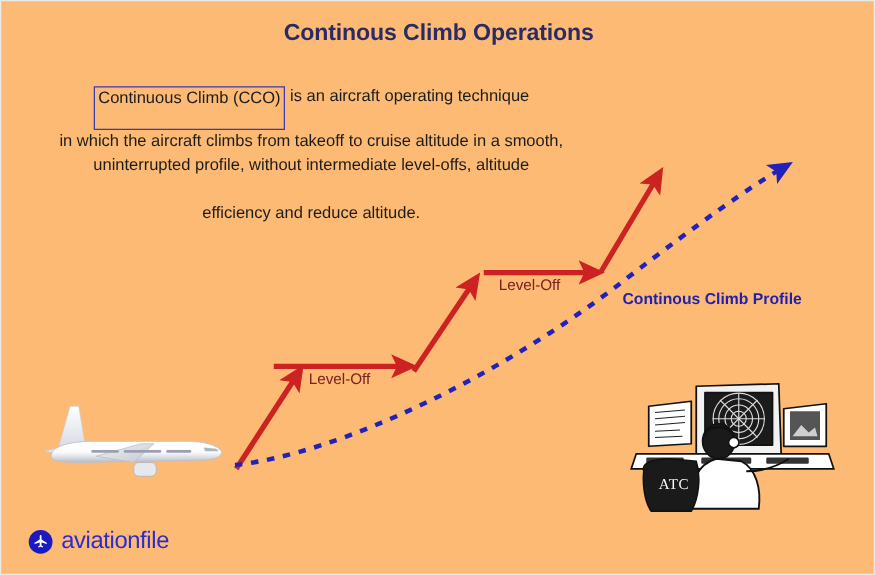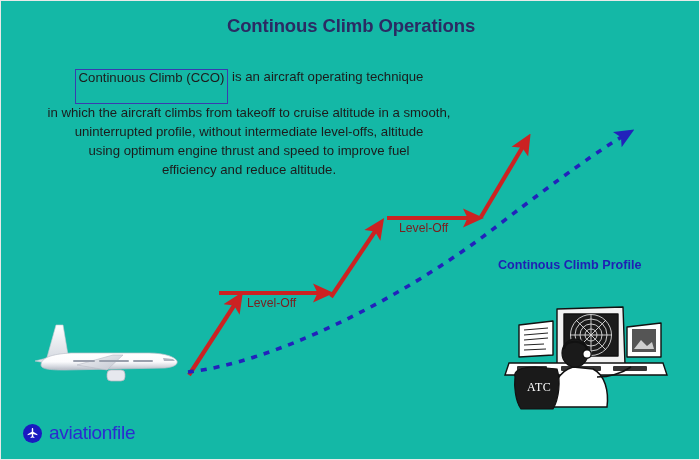--- a/index.html
+++ b/index.html
@@ -4,21 +4,21 @@
 <style>
   html, body {
     margin: 0;
     padding: 0;
     background: #ffffff;
   }
   #page {
     position: relative;
     width: 700px;
     height: 460px;
-    background: #14b8a6;
+    background: #fdba74;
     overflow: hidden;
     font-family: "Liberation Sans", sans-serif;
     border: 1px solid #e9e9e9;
     box-sizing: border-box;
   }
 
   
   #title {
     position: absolute;
     left: 0;
@@ -75,21 +75,20 @@
     text-align: center;
     font-size: 12.6px;
     line-height: 17.5px;
     color: #8c2a2a;
   }
   #cont-label {
     left: 497px;
     top: 231px;
     font-size: 12.6px;
     color: #1f1fb4;
-    margin-top: 26px;
   }
   .leveloff {
     font-size: 12.2px;
     font-weight: normal;
     color: #7a2020;
   }
   #leveloff-1 { left: 246px; top: 295px; }
   #leveloff-2 { left: 398px; top: 220px; }
 
   
@@ -138,21 +137,21 @@
 <body>
 
 <div id="page">
 
   <div id="title">Continous Climb Operations</div>
 
   <div id="intro">
     <span class="boxed">Continuous Climb (CCO)</span><span> is an aircraft operating technique</span><br>
     <span>in which the aircraft climbs from takeoff to cruise altitude in a smooth,</span><br>
     <span>uninterrupted profile, without intermediate level-offs, altitude</span><br>
-    <span>using optimum engine thrust and speed to improve fuel</span><br>
+    <br>
     <span>efficiency and reduce altitude.</span>
   </div>
 
   <svg id="profile-svg" viewBox="0 0 700 460">
     <defs>
       <marker id="redhead" markerWidth="5" markerHeight="5" refX="2.4" refY="2.5" orient="auto" markerUnits="strokeWidth">
         <path d="M0,0.2 L5,2.5 L0,4.8 L1.1,2.5 Z" fill="#cc2222"></path>
       </marker>
       <marker id="bluehead" markerWidth="5.5" markerHeight="5.5" refX="2.5" refY="2.75" orient="auto" markerUnits="strokeWidth">
         <path d="M0,0.3 L5.5,2.75 L0,5.2 L1.2,2.75 Z" fill="#2222bb"></path>

